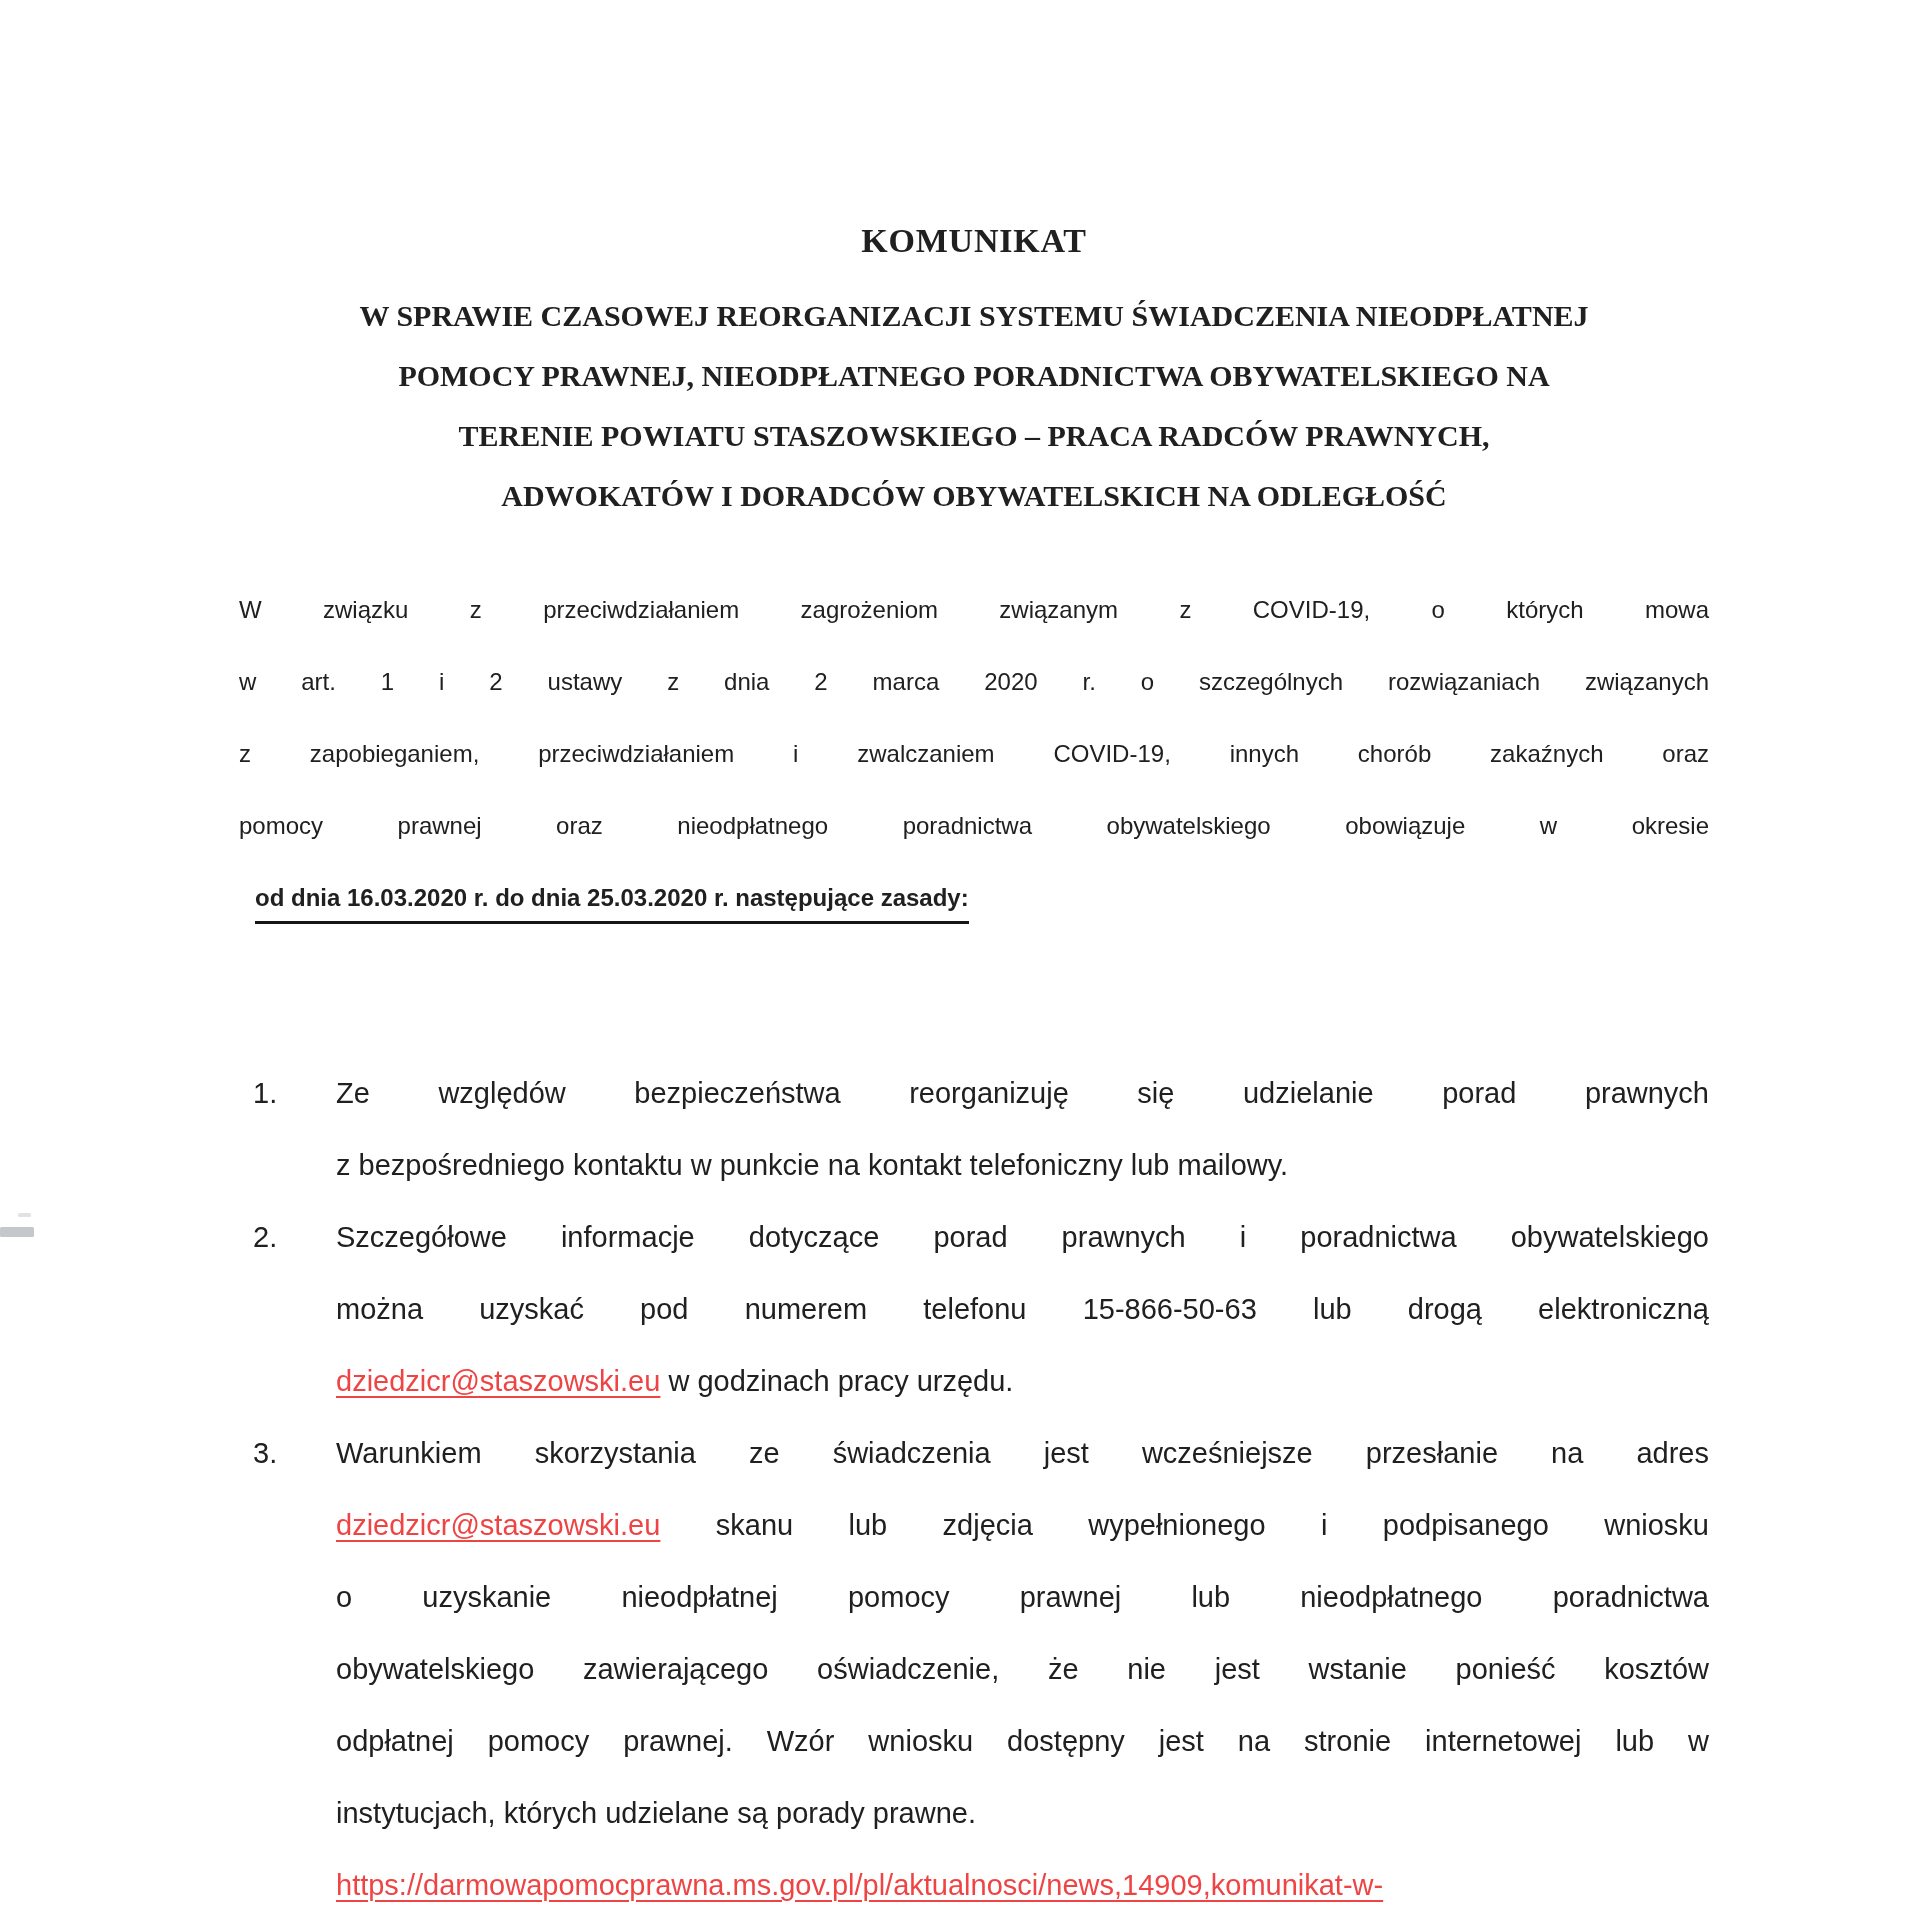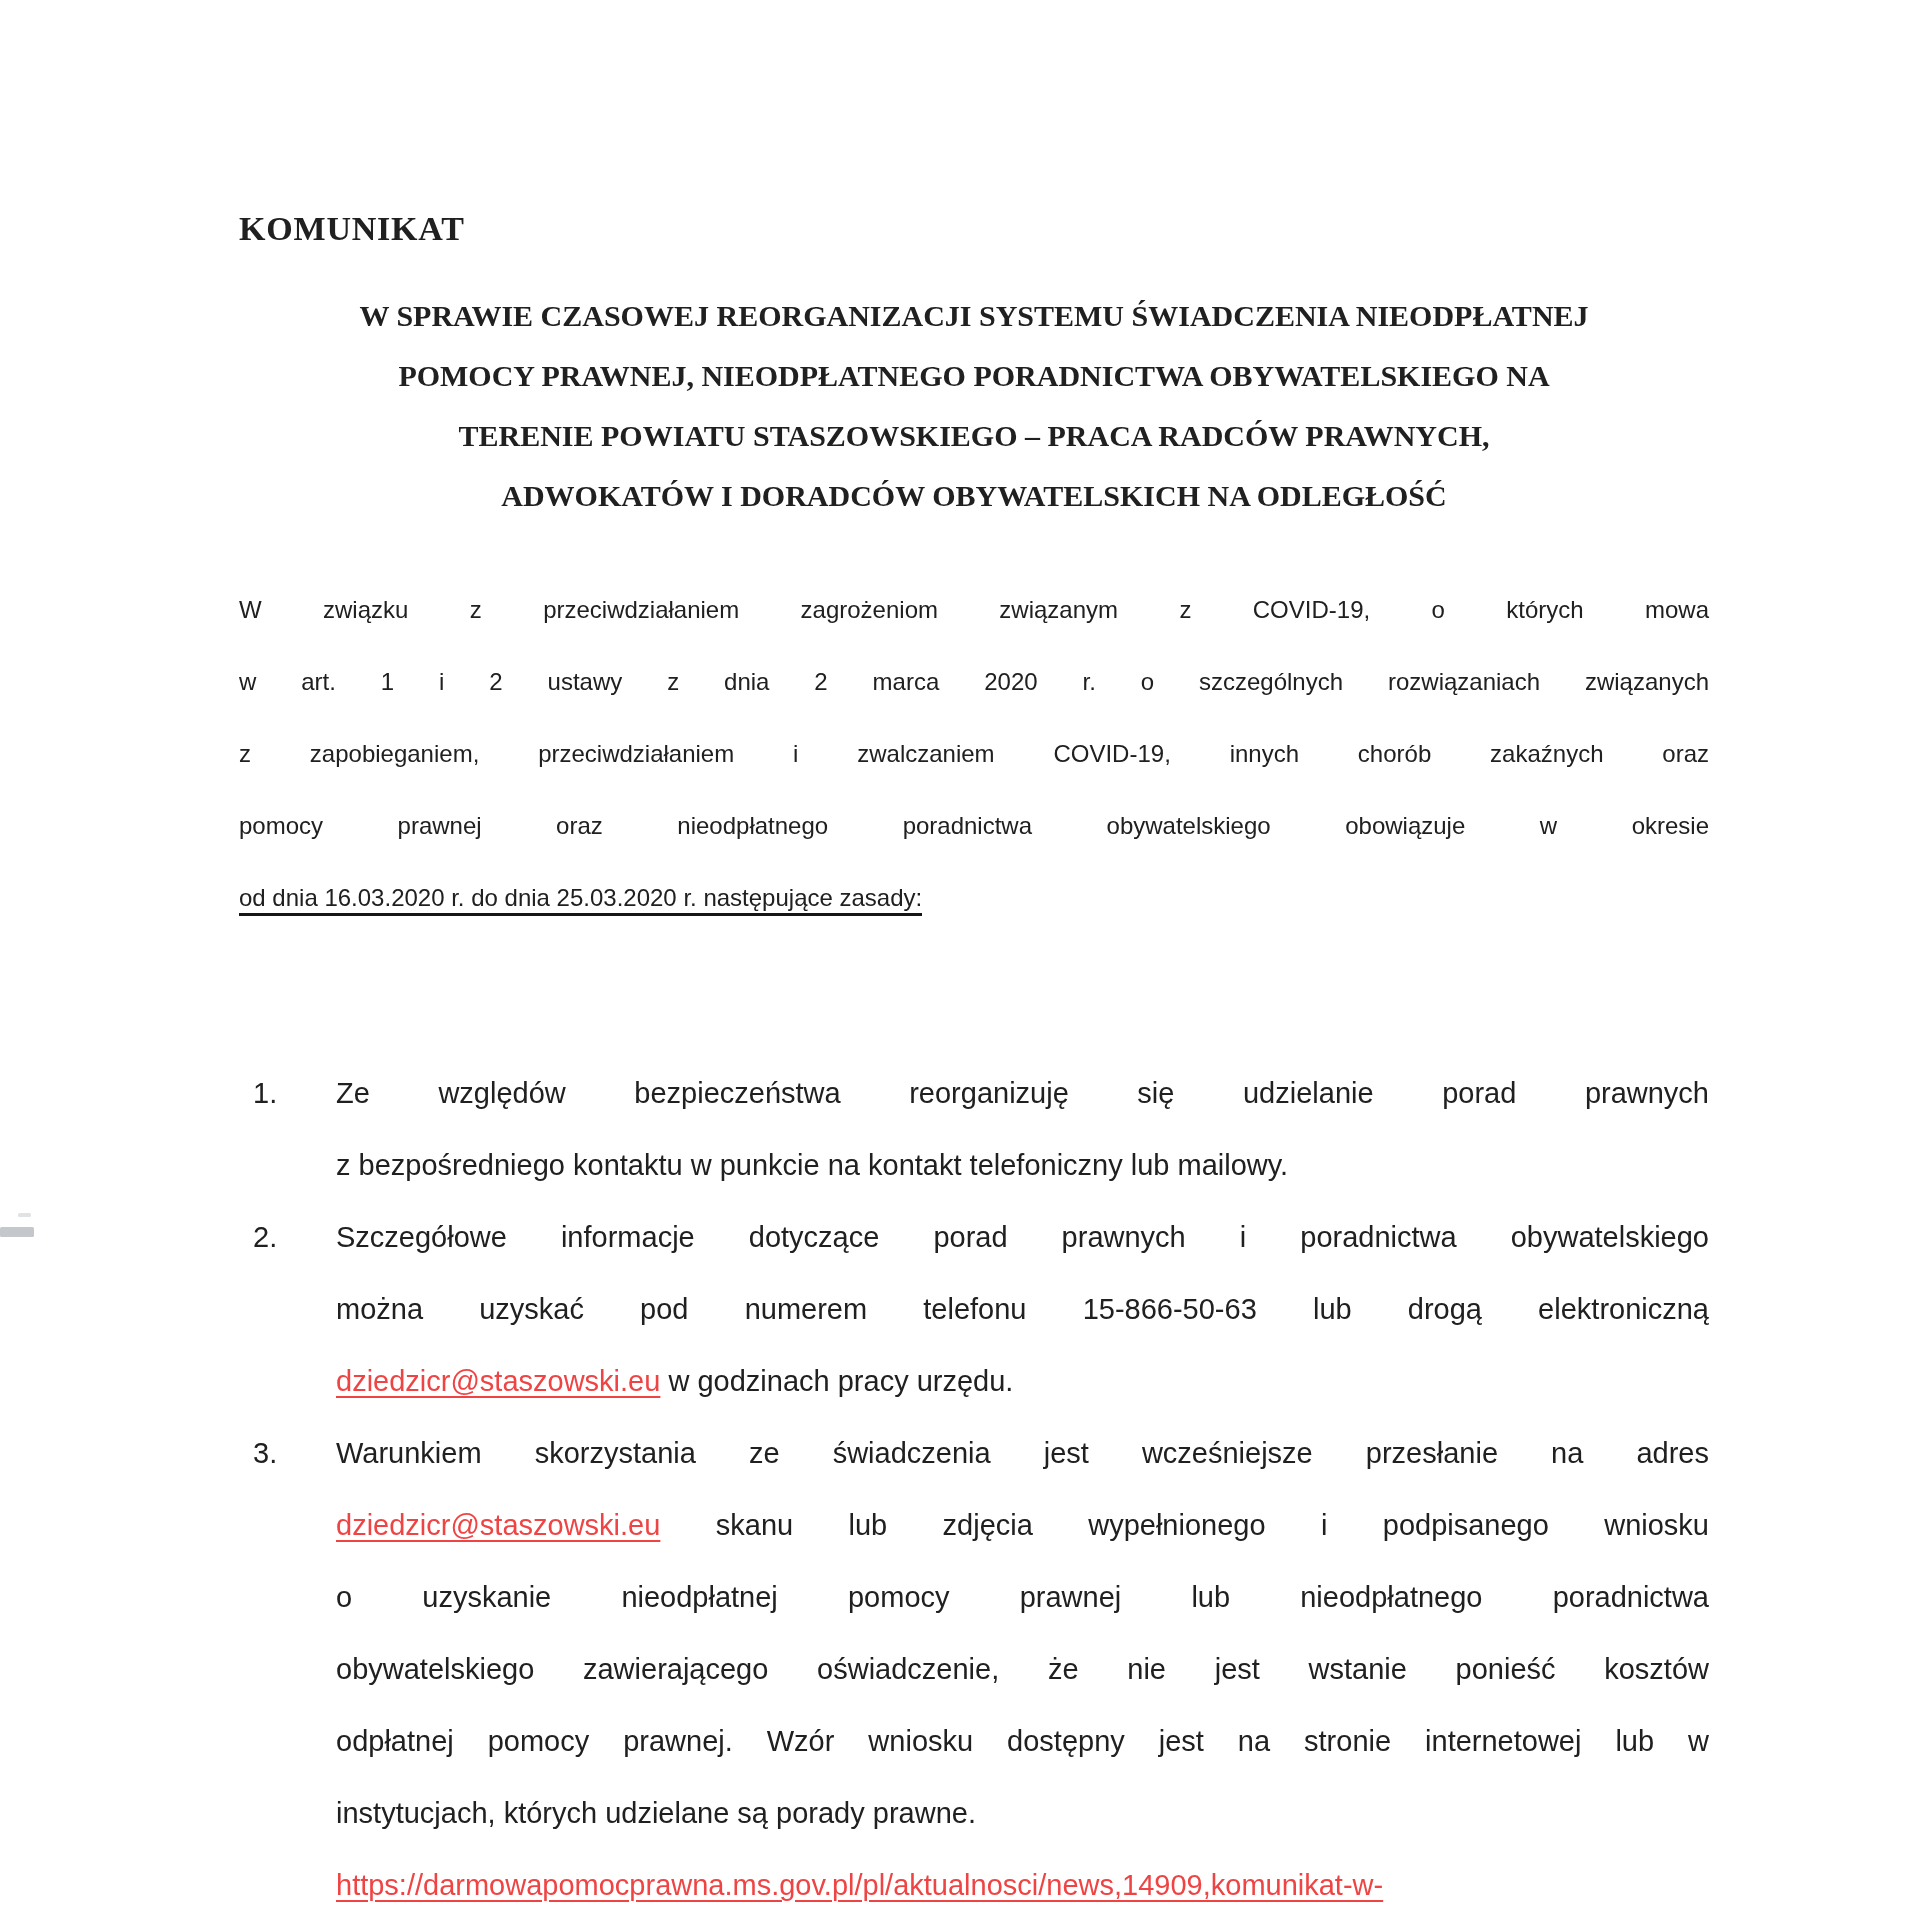--- a/index.html
+++ b/index.html
@@ -9,21 +9,22 @@
     height: 2703px;
     background: #ffffff;
     font-family: "Liberation Sans", "DejaVu Sans", sans-serif;
     color: #202020;
     overflow: hidden;
   }
 
   
   .doc-title {
     position: absolute;
-    left: 239px; top: 204px; width: 1470px;
+    left: 239px; top: 216px; width: 1470px;
+    text-align: center;
     font-family: "Liberation Serif", "DejaVu Serif", serif;
     font-weight: 700;
     font-size: 34px;
     line-height: 50px;
     letter-spacing: 0.8px;
   }
   .doc-subtitle {
     position: absolute;
     left: 220px; top: 286px; width: 1508px;
     text-align: center;
@@ -38,23 +39,24 @@
   .intro {
     position: absolute;
     left: 239px; top: 574px; width: 1470px;
     font-size: 24px;
     line-height: 72px;
   }
   .jline { text-align: justify; text-align-last: justify; height: 72px; overflow: visible; }
   .lline { text-align: left; height: 72px; }
 
   .deadline {
-    font-weight: 400;
+    font-weight: 700;
     border-bottom: 3.5px solid #161616;
-    padding-bottom: 2px;
+    padding-bottom: 10px;
+    margin-left: 16px;
   }
 
   
   .rules {
     position: absolute;
     left: 239px; top: 1057px; width: 1470px;
     font-size: 29px;
     line-height: 72px;
   }
   .item { display: flex; align-items: flex-start; }

